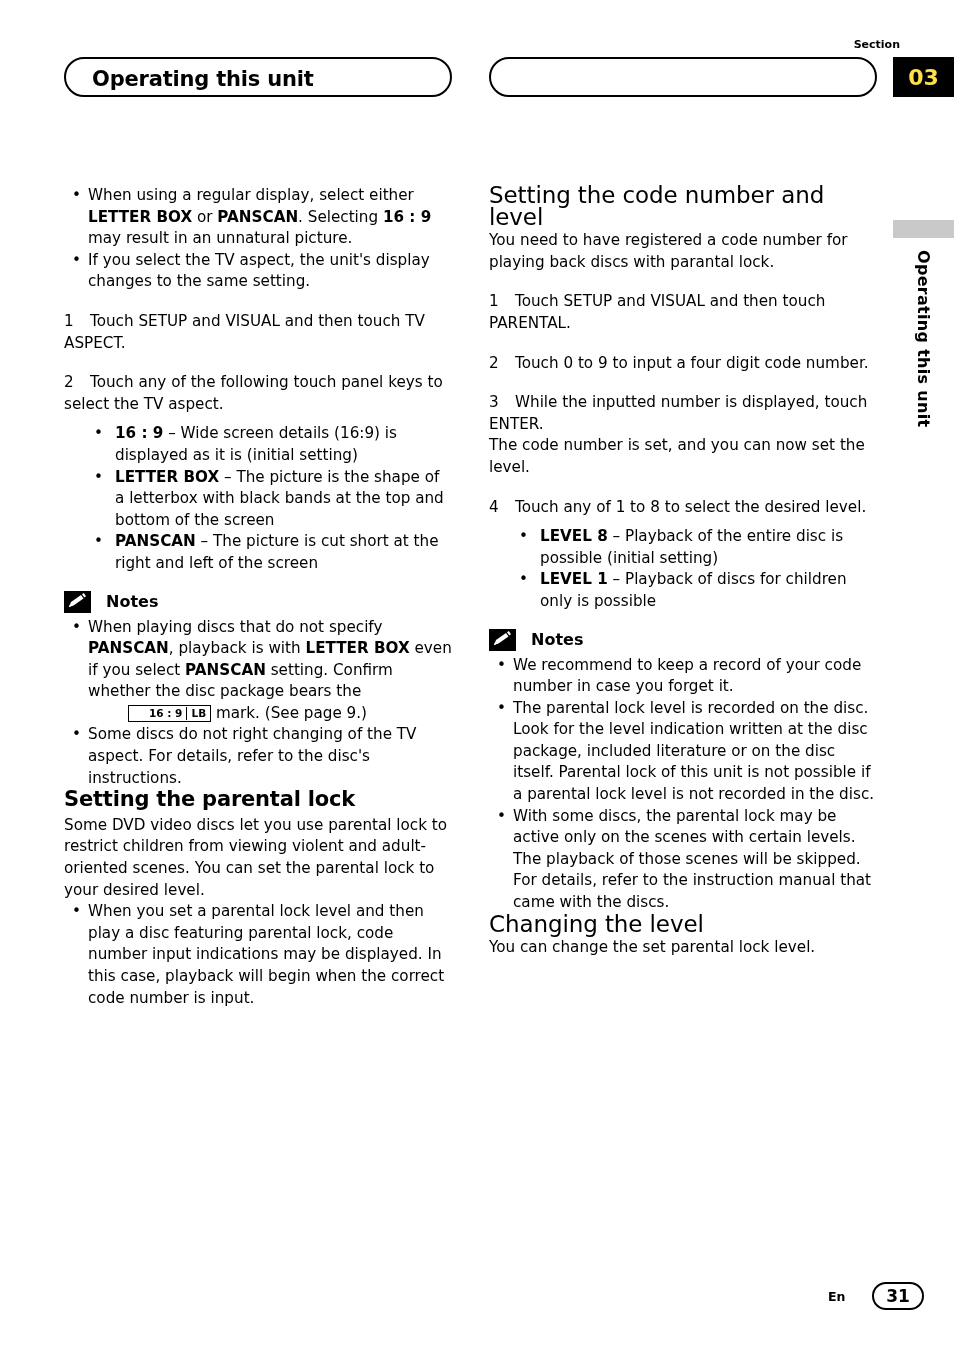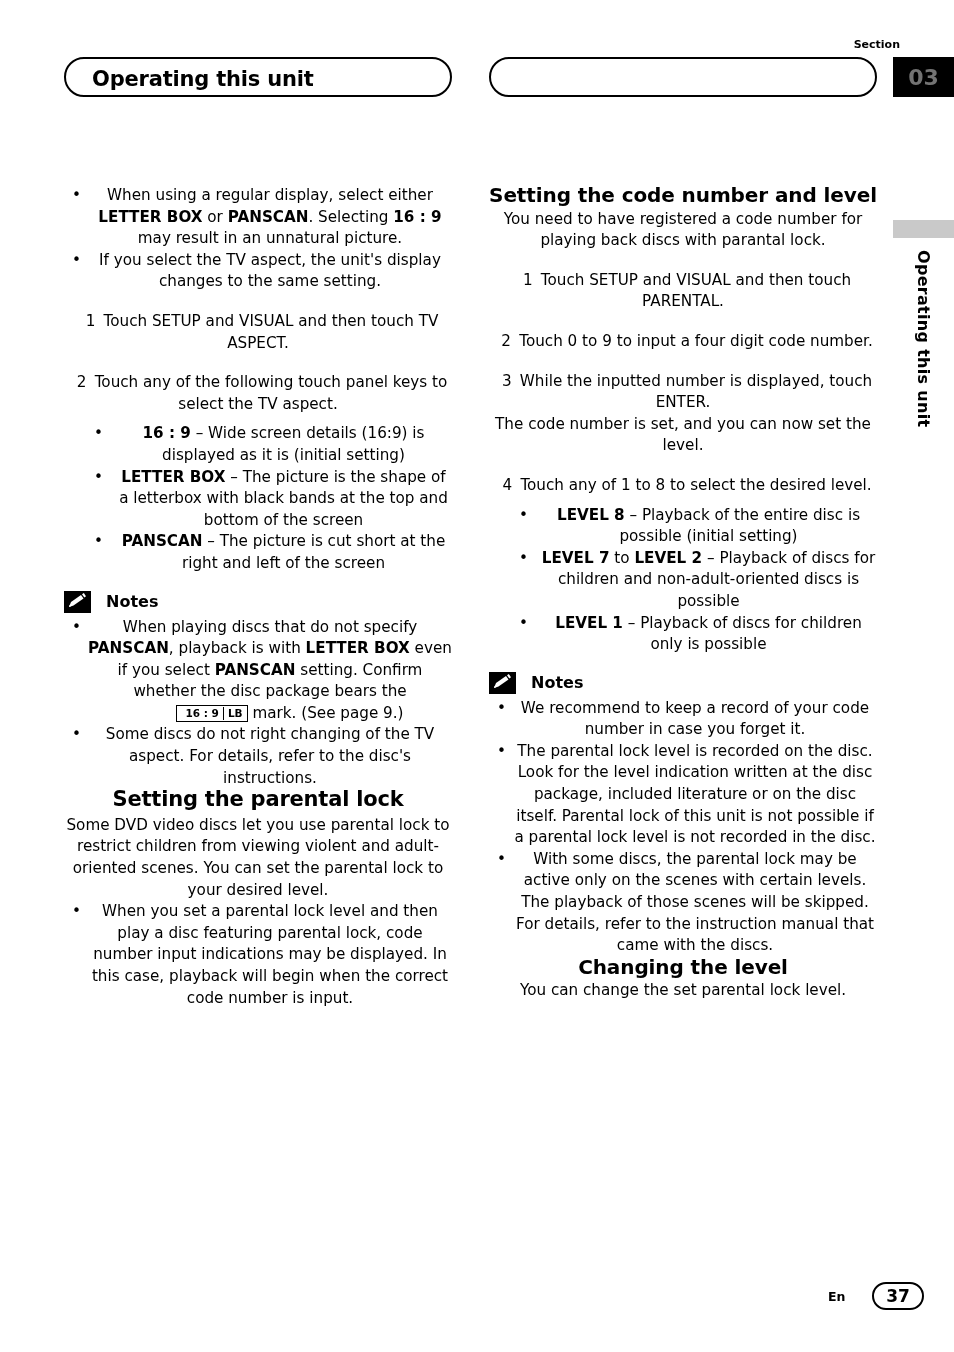--- a/index.html
+++ b/index.html
@@ -56,21 +56,21 @@
     font-size: 11px;
     font-weight: bold;
   }
   .section-number-tab {
     position: absolute;
     left: 893px;
     top: 57px;
     width: 61px;
     height: 40px;
     background: #000;
-    color: #737373;
+    color: #fde047;
     font-size: 22px;
     font-weight: bold;
     display: flex;
     align-items: center;
     justify-content: center;
   }
 
   
   .side-bar-mark {
     position: absolute;
@@ -93,21 +93,20 @@
     letter-spacing: 0.3px;
   }
 
   
   .col {
     position: absolute;
     top: 185px;
     width: 388px;
     font-size: 15.2px;
     line-height: 21.6px;
-    text-align: center;
   }
   .col-left { left: 64px; }
   .col-right { left: 489px; }
 
   p, ul { margin: 0; }
   b { font-weight: bold; }
 
   .bullets {
     list-style: none;
     padding: 0;
@@ -146,22 +145,22 @@
     margin-top: 0px;
   }
 
   h2.heading {
     font-size: 21px;
     font-weight: bold;
     margin: 0 0 4px 0;
     letter-spacing: -0.2px;
   }
   h3.subheading {
-    font-size: 20px;
-    font-weight: bold;
+    font-size: 23px;
+    font-weight: normal;
     margin: 0 0 2px 0;
     letter-spacing: -0.1px;
   }
 
   .notes-head {
     display: flex;
     align-items: center;
     gap: 15px;
     margin-top: 16px;
     margin-bottom: 4px;
@@ -178,21 +177,21 @@
   .notes-label {
     font-size: 16px;
     font-weight: bold;
   }
 
   .lb-mark {
     display: inline-block;
     border: 1px solid #000;
     font-size: 10.5px;
     line-height: 13px;
-    padding: 1px 0 1px 4px;
+    padding: 1px 0 1px 16px;
     vertical-align: 1px;
     white-space: nowrap;
     margin-left: 40px;
   }
   .lb-mark .a {
     display: inline-block;
     padding: 0 4px;
     border-right: 1px solid #000;
     font-weight: bold;
   }
@@ -335,26 +334,20 @@
     <p class="step mt18">
       <span class="num">4</span><span>Touch any of 1 to 8 to select the desired level.</span>
     </p>
 
     <ul class="bullets indent mt8">
       <li>
         <b>LEVEL 8</b>
         <span>– Playback of the entire disc is possible (initial setting)</span>
       </li>
       <li>
-        <b>LEVEL 7</b>
-        <span>to</span>
-        <b>LEVEL 2</b>
-        <span>– Playback of discs for children and non-adult-oriented discs is possible</span>
-      </li>
-      <li>
         <b>LEVEL 1</b>
         <span>– Playback of discs for children only is possible</span>
       </li>
     </ul>
 
     <div class="notes-head">
       <span class="pencil-badge">
         <svg width="27" height="22" viewBox="0 0 27 22">
           <rect x="0" y="0" width="27" height="22" fill="#000"></rect>
           <path d="M5 16 L7 11 L17 4 L19.5 7.5 L9.5 14.5 Z" fill="#fff"></path>
@@ -370,15 +363,15 @@
       <li>The parental lock level is recorded on the disc. Look for the level indication written at the disc package, included literature or on the disc itself. Parental lock of this unit is not possible if a parental lock level is not recorded in the disc.</li>
       <li>With some discs, the parental lock may be active only on the scenes with certain levels. The playback of those scenes will be skipped. For details, refer to the instruction manual that came with the discs.</li>
     </ul>
 
     <h3 class="subheading mt24">Changing the level</h3>
     <p>You can change the set parental lock level.</p>
 
   </div>
 
   <div class="footer-en">En</div>
-  <div class="footer-page">37</div>
+  <div class="footer-page">31</div>
 
 </div>
 
 </body></html>

